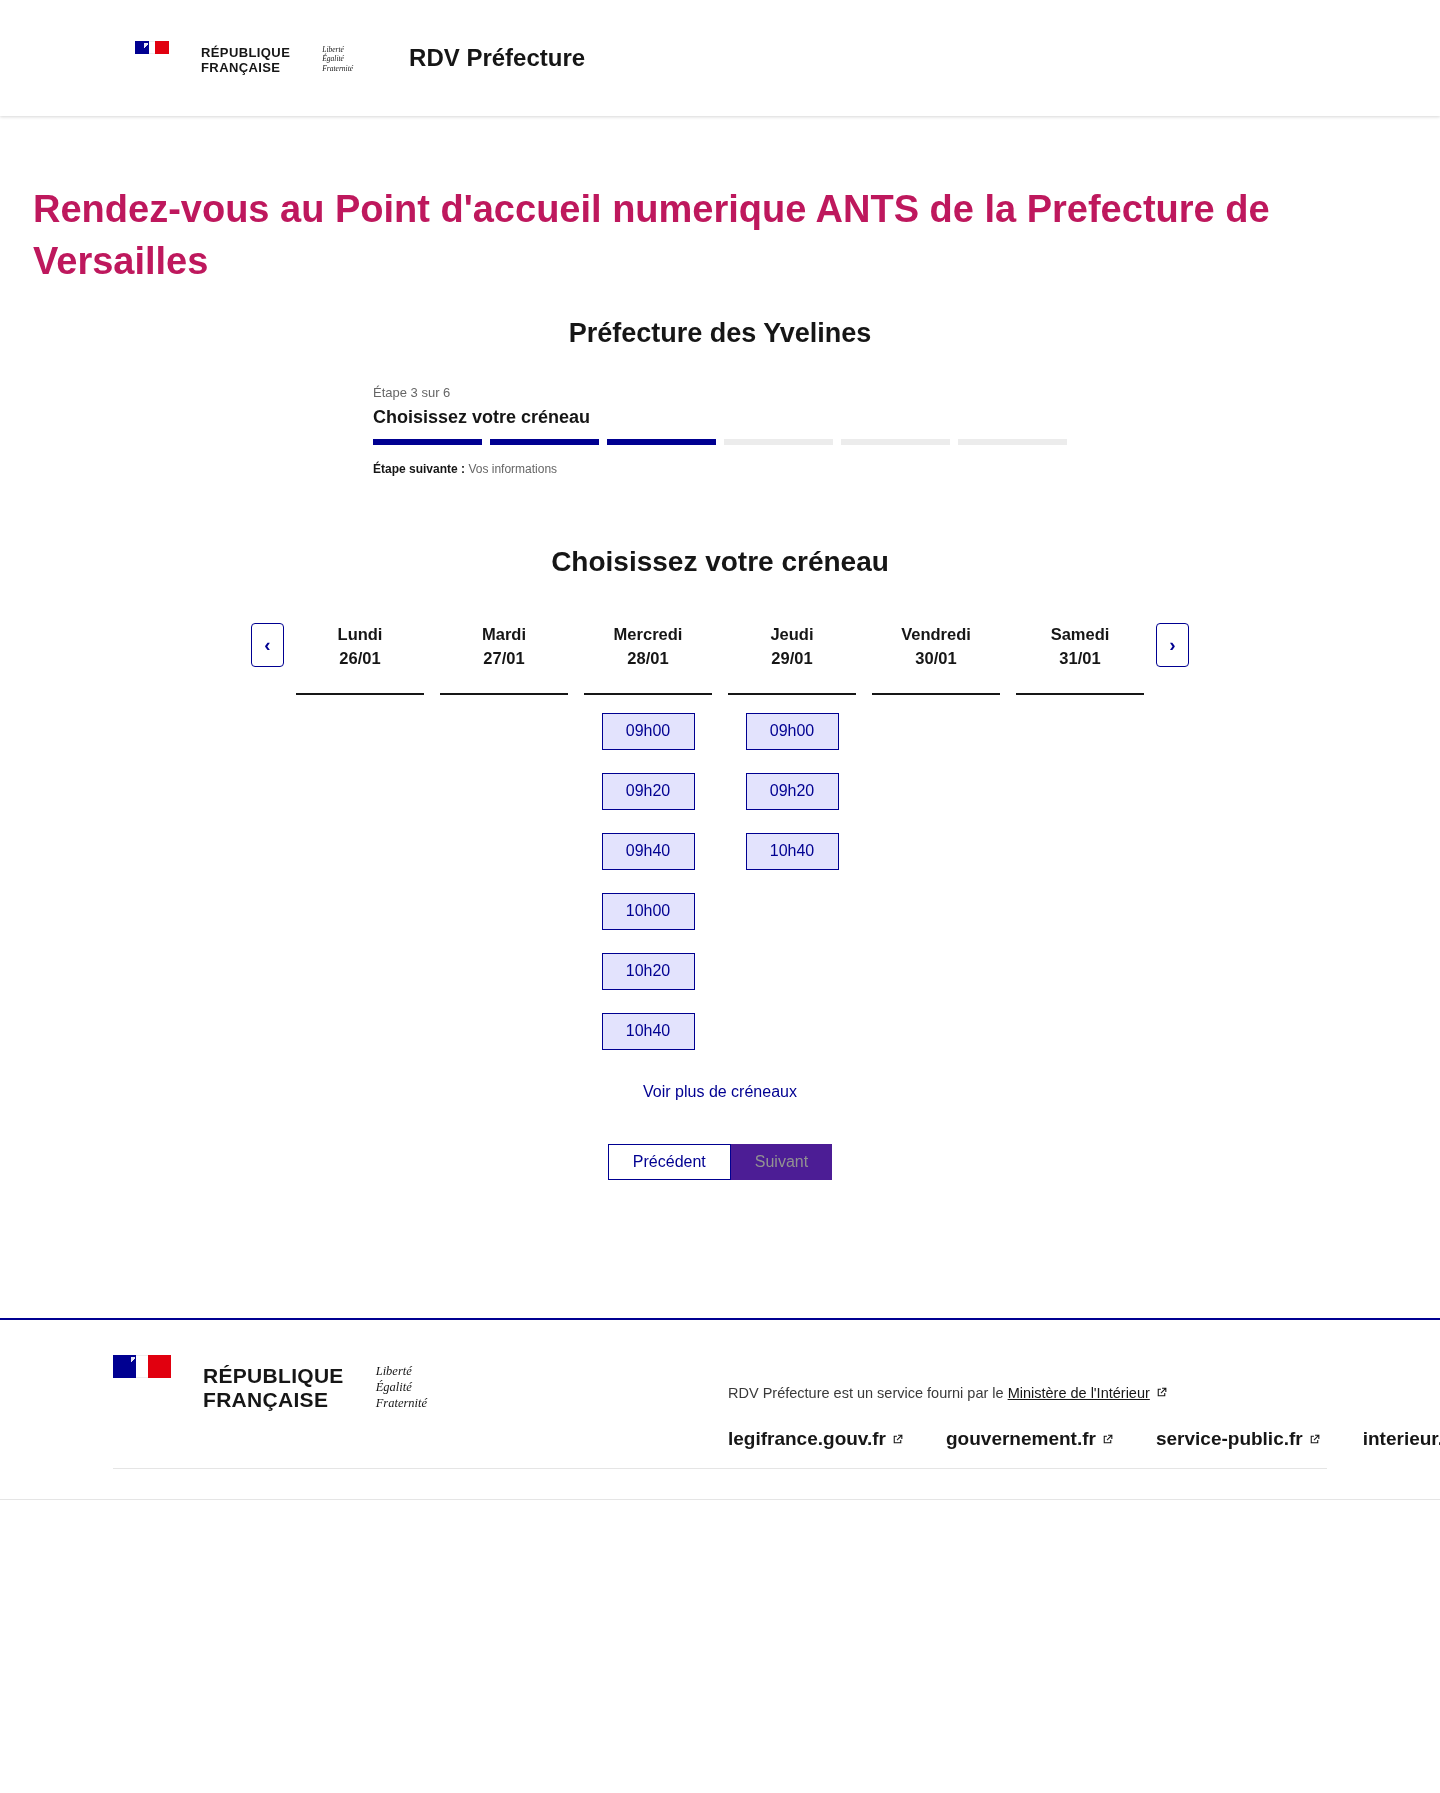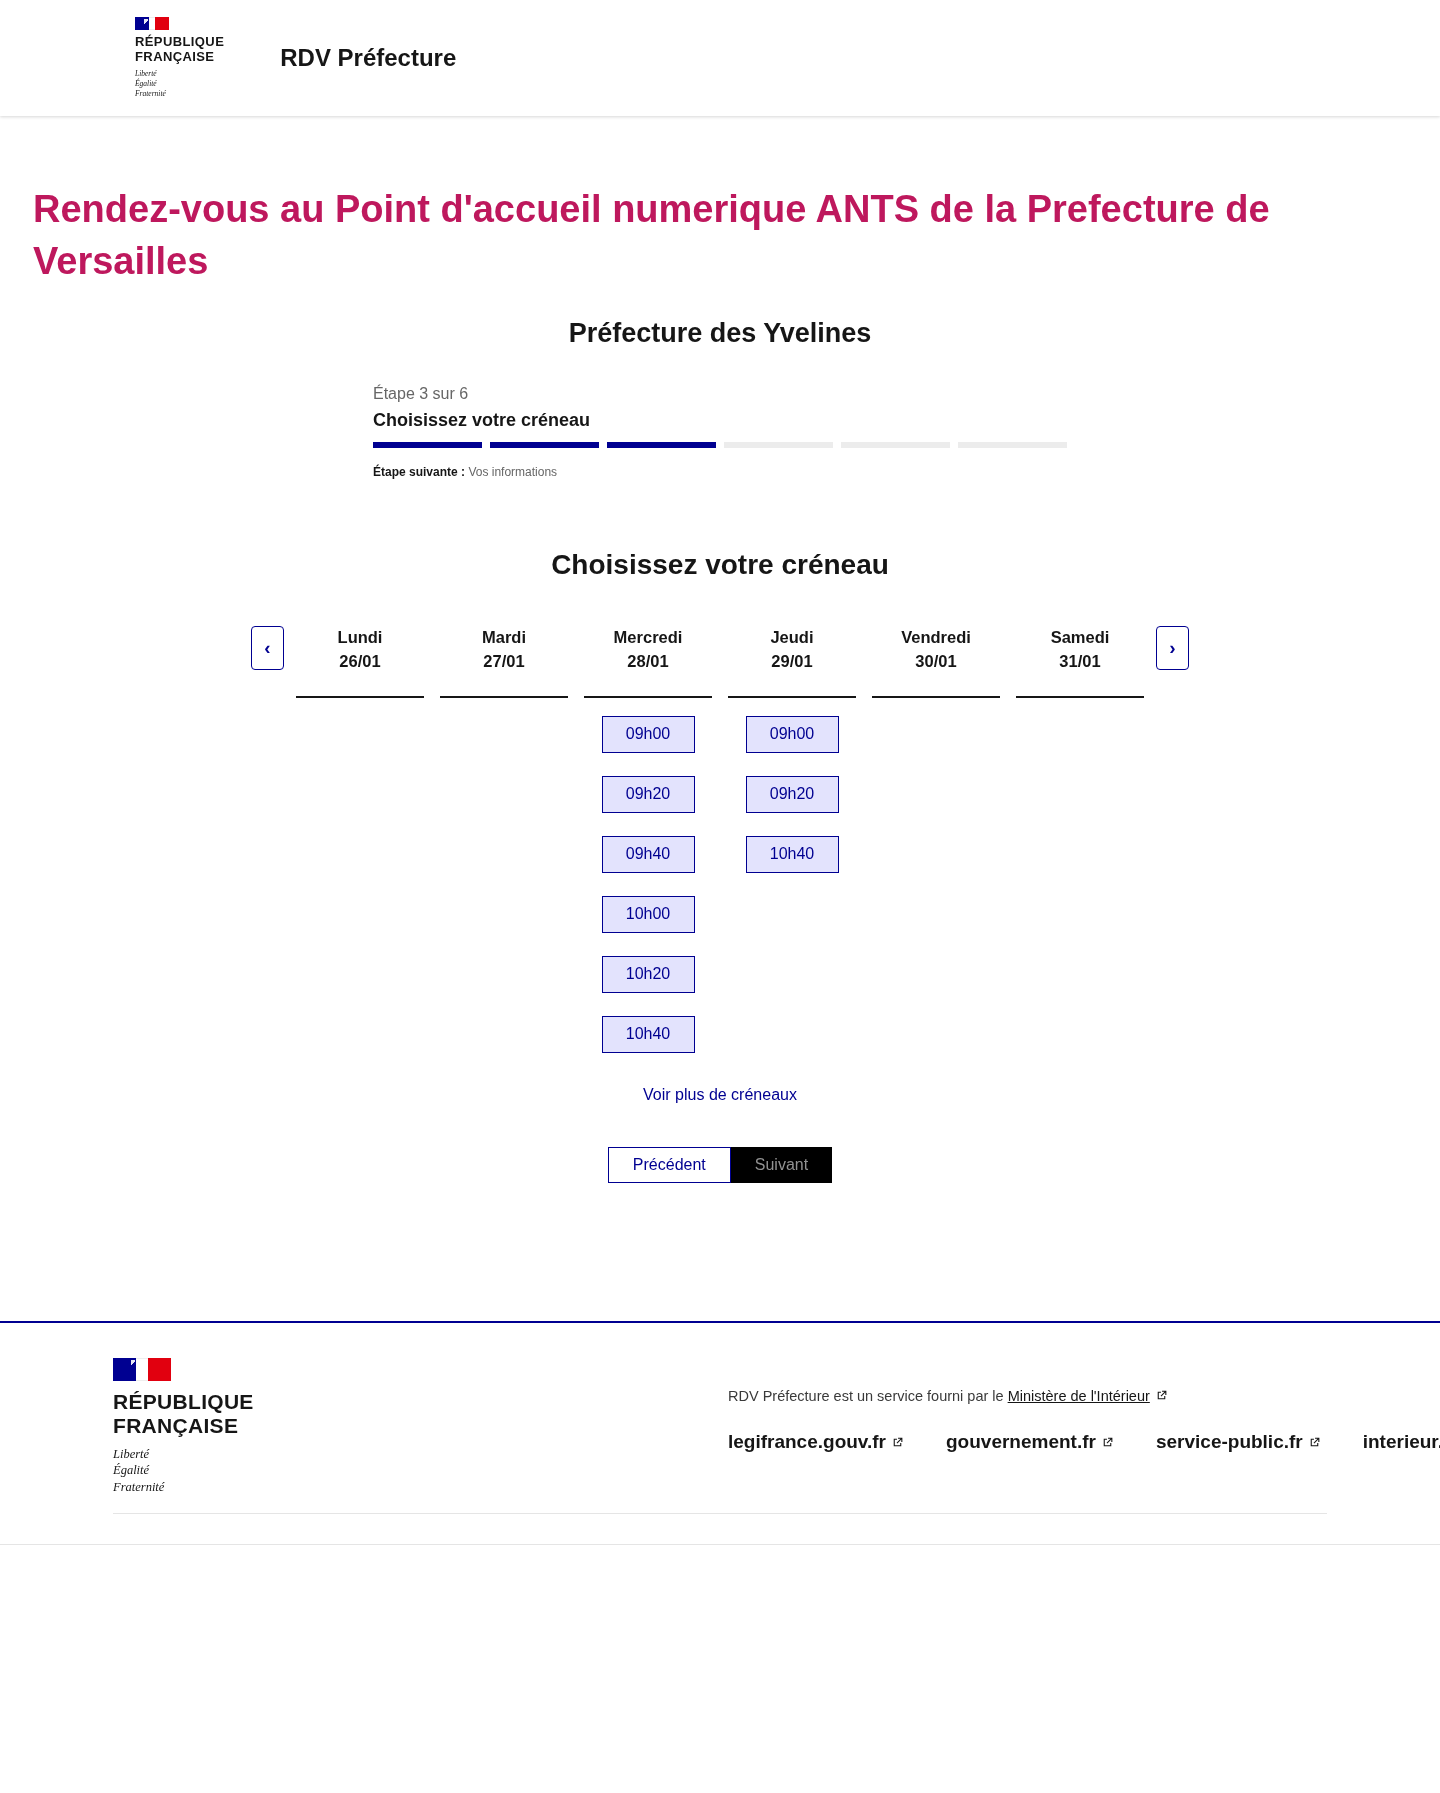--- a/index.html
+++ b/index.html
@@ -17,21 +17,21 @@
     height: 116px;
     display: flex;
     align-items: center;
     padding-left: 135px;
     background: #fff;
     box-shadow: 0 1px 3px rgba(0,0,0,0.16);
     position: relative;
     z-index: 2;
   }
   .brand-block { display: flex; align-items: center; gap: 56px; }
-  .gov-logo { display: flex; flex-direction: column; }
+  .gov-logo { display: flex; flex-direction: row; gap: 32px; }
   .flag { display: flex; height: 13px; width: 34px; }
   .flag .b { background: #000091; flex: 1.15; position: relative; }
   .flag .w { background: #ffffff; flex: 0.55; border-top: 1px solid #eee; border-bottom: 1px solid #eee; }
   .flag .r { background: #E1000F; flex: 1.15; }
   .flag .b::after { content:""; position:absolute; right:1px; top:2px; width:4px; height:8px;
     background: linear-gradient(135deg, #fff 45%, transparent 45%); opacity:.9; }
   .gov-logo .wordmark { font-weight: bold; font-size: 13px; letter-spacing: .4px; line-height: 1.15; margin-top: 5px; }
   .gov-logo .motto { font-family: "Liberation Serif", "DejaVu Serif", serif; font-style: italic;
     font-size: 7.5px; line-height: 1.3; margin-top: 4px; color: #161616; }
   .service-title { font-size: 24px; font-weight: bold; color: #161616; }
@@ -54,21 +54,21 @@
   .prefecture-title {
     text-align: center;
     font-size: 27px;
     font-weight: bold;
     margin-top: 30px;
     color: #161616;
   }
 
   
   .stepper { width: 694px; margin: 36px auto 0 auto; }
-  .stepper .step-label { font-size: 16px; color: #666666; margin-top: 32px; }
+  .stepper .step-label { font-size: 13px; color: #666666; margin-top: 32px; }
   .stepper .step-title { font-size: 18px; font-weight: bold; margin-top: 7px; color: #161616; }
   .progress { display: flex; gap: 8px; margin-top: 11px; }
   .progress .seg { flex: 1; height: 6px; background: #ECECEC; }
   .progress .seg.filled { background: #000091; }
   .next-step { margin-top: 17px; font-size: 12px; }
   .next-step .lbl { font-weight: bold; color: #161616; }
   .next-step .val { color: #666666; }
 
   
   .slot-heading {
@@ -111,21 +111,21 @@
     font-size: 16px;
     font-family: "Liberation Sans", "DejaVu Sans", sans-serif;
     cursor: pointer;
   }
   .more-link-wrap { text-align: center; margin-top: 33px; }
   .more-link { color: #000091; font-size: 16px; text-decoration: none; cursor: pointer; }
 
   .nav-buttons { display: flex; justify-content: center; margin-top: 43px; }
   .btn { font-size: 16px; padding: 8px 24px; cursor: pointer; font-family: "Liberation Sans", "DejaVu Sans", sans-serif; }
   .btn-prev { background: #fff; border: 1px solid #000091; color: #000091; }
-  .btn-next { background: #000000; border: none; color: #929292; cursor: default; }
+  .btn-next { background: #4c1d95; border: none; color: #929292; cursor: default; }
 
   
   footer { border-top: 2px solid #000091; }
   .footer-main {
     display: flex;
     justify-content: space-between;
     padding: 35px 100px 0 113px;
   }
   .footer-right { width: 612px; padding-top: 28px; font-size: 14.5px; color: #3A3A3A; }
   .service-note { line-height: 1.5; }

